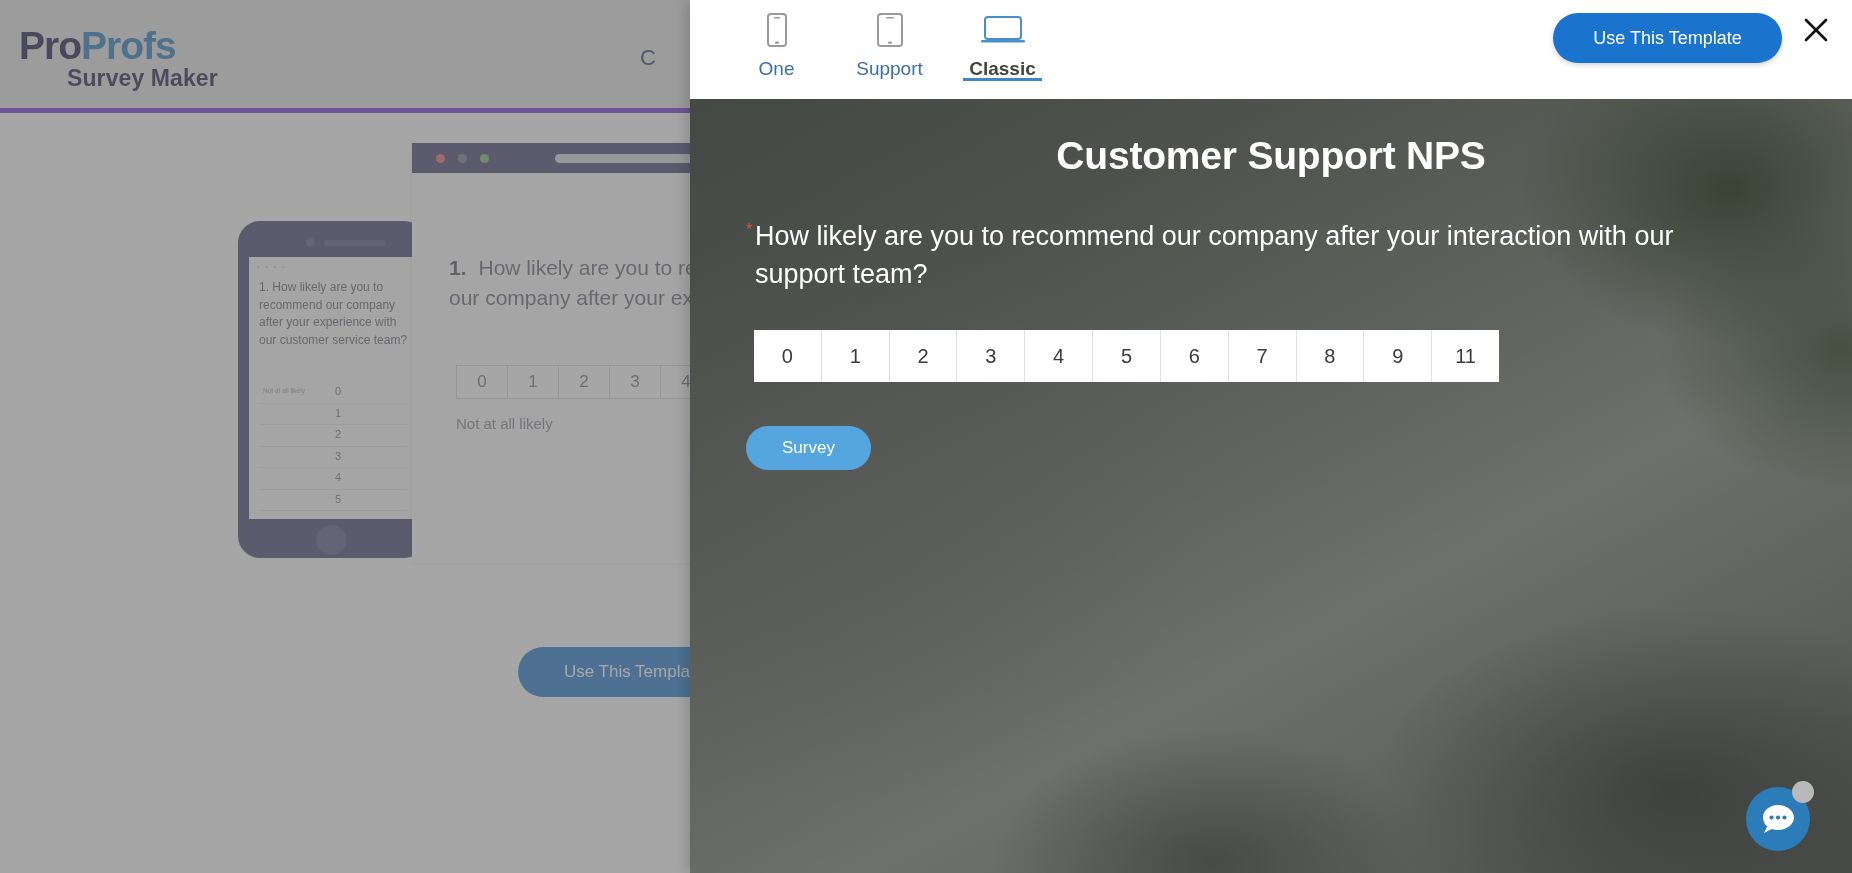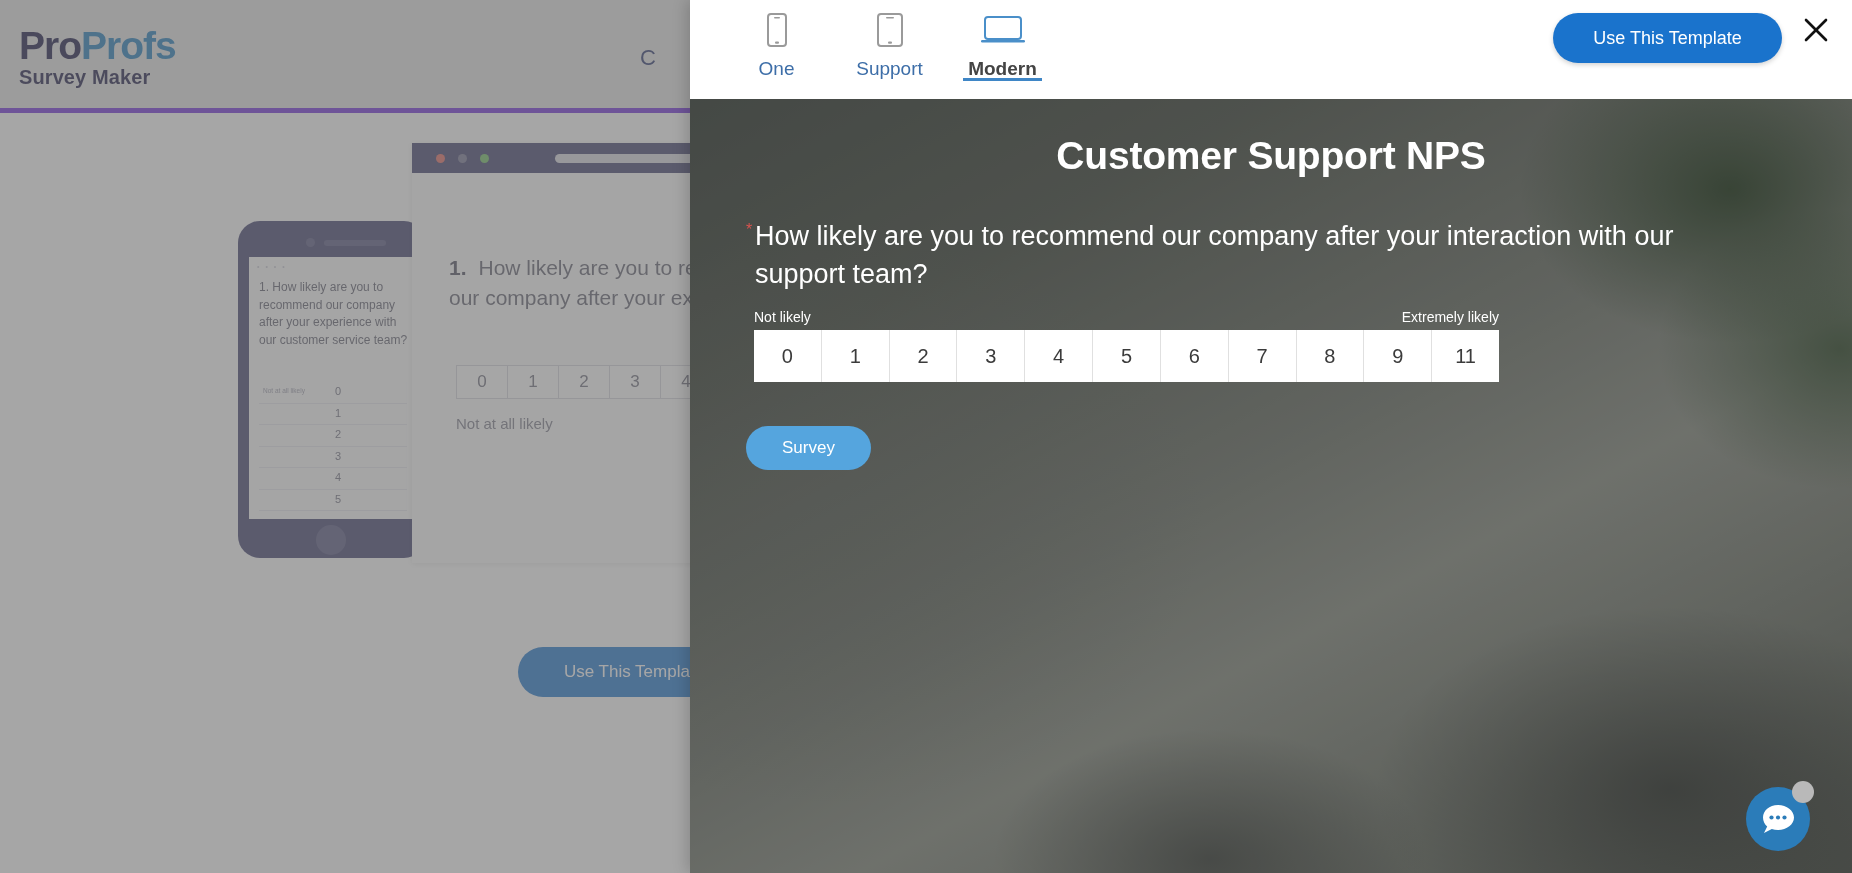--- a/index.html
+++ b/index.html
@@ -27,22 +27,22 @@
   }
   #brand {
     position: absolute; left: 19px; top: 26px;
     line-height: 1;
     user-select: none;
   }
   .brand-row1 { font-size: 39px; font-weight: bold; letter-spacing: -1px; }
   .brand-pro { color: #0e0b3d; }
   .brand-profs { color: #1a77b8; }
   .brand-row2 {
-    font-size: 20px; font-weight: bold; color: #14123f;
-    margin-top: 2px; letter-spacing: 0.1px;
+    font-size: 23px; font-weight: bold; color: #14123f;
+    margin-top: 2px; margin-left: 48px; letter-spacing: 0.1px;
   }
   #bg-pagetitle {
     position: absolute; left: 640px; top: 45px;
     font-size: 22px; color: #24306b; white-space: nowrap;
   }
 
   #bg-body {
     position: absolute; left: 0; top: 113px;
     width: 815px; height: 760px;
     background: #ffffff;
@@ -449,21 +449,21 @@
         <span class="tab-label">Support</span>
       </div>
 
       <div class="tab active">
         <span class="tab-icon">
           <svg width="44" height="30" viewBox="0 0 44 30">
             <rect x="4" y="2" width="36" height="22" rx="3" ry="3" fill="none" stroke="#4a8fc9" stroke-width="2"></rect>
             <rect x="0" y="25" width="44" height="2.6" rx="1.3" fill="#4a8fc9"></rect>
           </svg>
         </span>
-        <span class="tab-label">Modern</span>
+        <span class="tab-label">Classic</span>
       </div>
 
     </div>
 
     <button id="use-template-btn">Use This Template</button>
 
     <button id="close-btn">
       <svg width="26" height="26" viewBox="0 0 26 26">
         <line x1="3" y1="3" x2="23" y2="23" stroke="#111111" stroke-width="2.6" stroke-linecap="round"></line>
         <line x1="23" y1="3" x2="3" y2="23" stroke="#111111" stroke-width="2.6" stroke-linecap="round"></line>
@@ -479,24 +479,20 @@
 
       <div id="survey-title">Customer Support NPS</div>
 
       <div id="question-block">
         <div id="question-text">
           <span id="req-asterisk">*</span>
           <span>How likely are you to recommend our company after your interaction with our support team?</span>
         </div>
       </div>
 
-      <div id="scale-labels">
-        <span>Not likely</span>
-        <span>Extremely likely</span>
-      </div>
 
       <div id="nps-scale">
         <div class="nps-cell">0</div>
         <div class="nps-cell">1</div>
         <div class="nps-cell">2</div>
         <div class="nps-cell">3</div>
         <div class="nps-cell">4</div>
         <div class="nps-cell">5</div>
         <div class="nps-cell">6</div>
         <div class="nps-cell">7</div>

